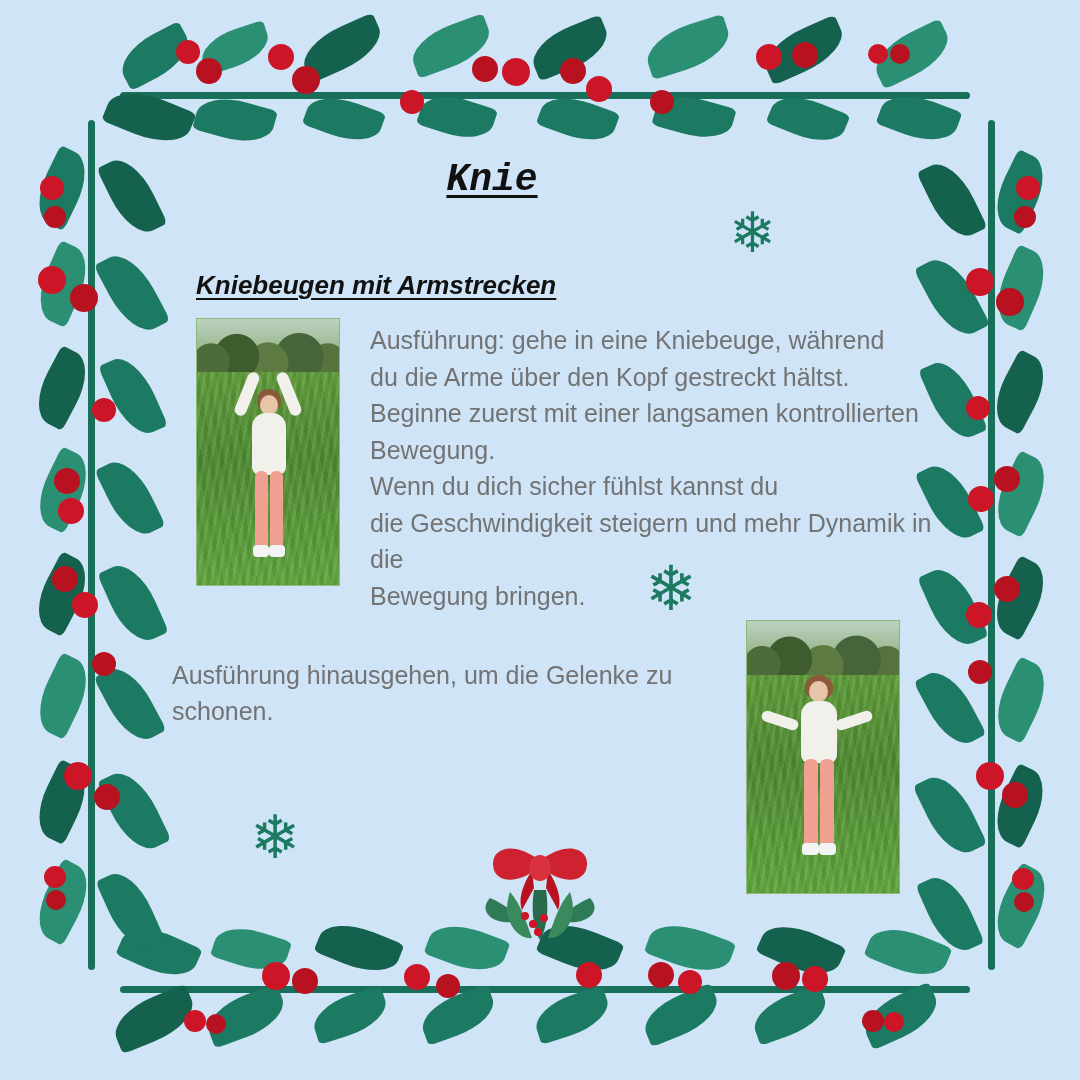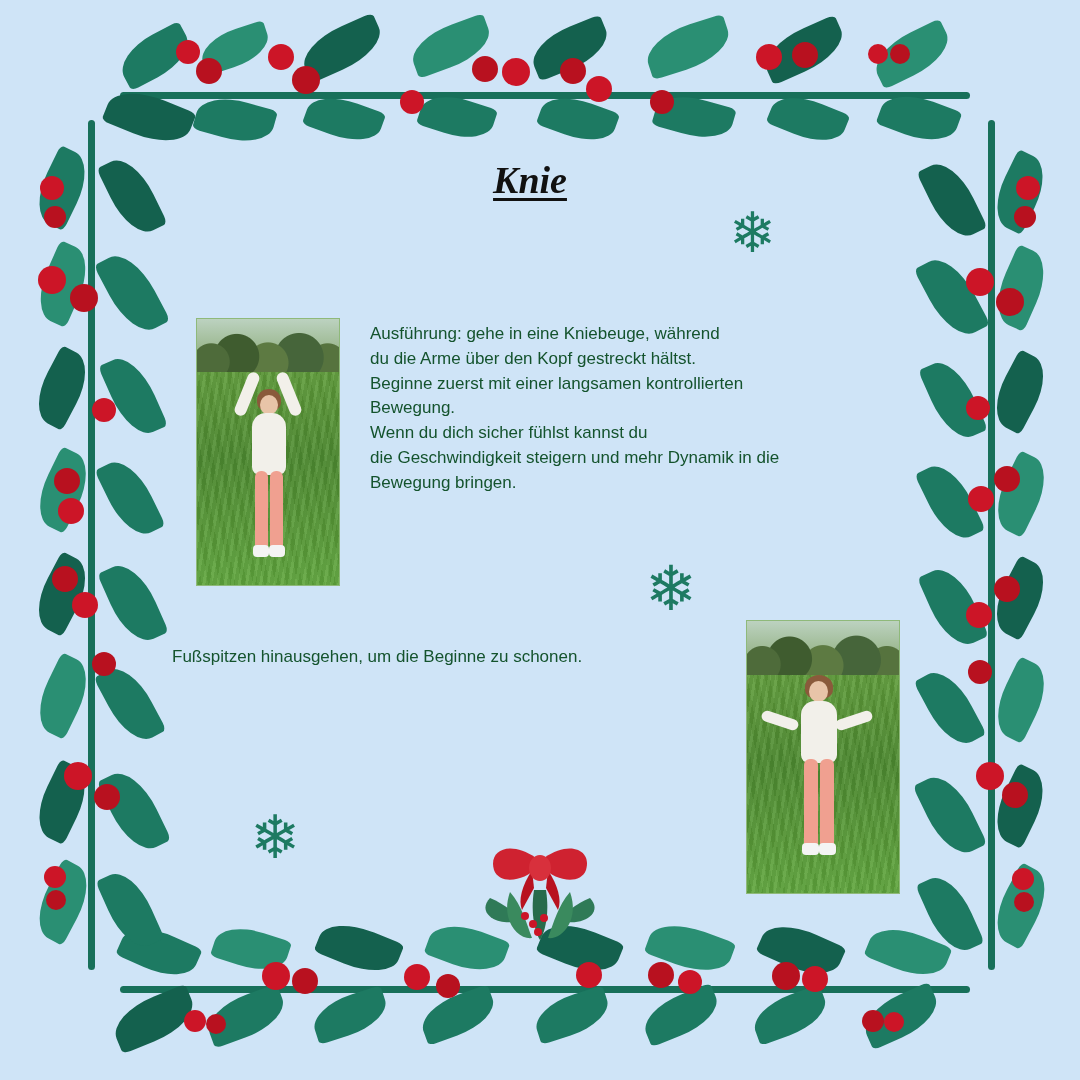--- a/index.html
+++ b/index.html
@@ -70,22 +70,21 @@
     top: 158px;
     left: 0;
     width: 984px;
     text-align: center;
     font-size: 38px;
     font-weight: bold;
     font-style: italic;
     color: #111;
     text-decoration: underline;
     text-underline-offset: 5px;
-    font-family: Liberation Serif, serif;
-    margin-left: 38px;
+    font-family: Liberation Mono, monospace;
   }
 
   .subtitle {
     position: absolute;
     top: 270px;
     left: 196px;
     font-size: 26px;
     font-weight: bold;
     font-style: italic;
     color: #111;
@@ -134,22 +133,22 @@
   .fig { position: absolute; }
   .fig .head { position: absolute; border-radius: 50%; background: #e8c4a8; }
   .fig .hair { position: absolute; border-radius: 50% 50% 40% 40%; background: #8a5a3b; }
   .fig .torso { position: absolute; background: #f2f0ea; border-radius: 14px 14px 8px 8px; }
   .fig .legs { position: absolute; background: #f0a090; border-radius: 6px 6px 4px 4px; }
   .fig .shoe { position: absolute; background: #f4f4f4; border-radius: 4px; }
   .fig .arm { position: absolute; background: #f2f0ea; border-radius: 8px; }
 
   .body-text {
     position: absolute;
-    color: #14532d;
-    font-size: 17px;
+    color: #737373;
+    font-size: 25px;
     line-height: 1.46;
     white-space: pre-line;
   }
   #exercise-text { top: 322px; left: 370px; width: 580px; }
   #benefit-text  { top: 620px; left: 172px; width: 580px; }
 
   .tip-label {
     font-style: italic;
     font-weight: bold;
     text-decoration: underline;
@@ -318,20 +317,21 @@
         <path d="M74 30 C100 12 122 22 116 42 C110 58 84 52 74 40 Z" fill="#cf2230"></path>
         <path d="M62 42 C52 58 48 72 52 82 L64 60 Z" fill="#b8111f"></path>
         <path d="M78 42 C88 58 92 72 88 82 L76 60 Z" fill="#b8111f"></path>
         <ellipse cx="70" cy="40" rx="11" ry="13" fill="#d8303c"></ellipse>
       </g>
     </svg>
   </div>
 
   <div class="title">Knie</div>
 
+  <div class="subtitle">Kniebeugen mit Armstrecken</div>
 
   <div class="photo" style="left:196px; top:318px; width:142px; height:266px;">
     <div class="sky"></div>
     <div class="trees"></div>
     <div class="grass"></div>
     <div class="fig" style="left:42px; top:46px; width:60px; height:200px;">
       <div class="arm" style="left:2px;  top:6px;  width:12px; height:46px; transform:rotate(22deg);"></div>
       <div class="arm" style="left:44px; top:6px;  width:12px; height:46px; transform:rotate(-22deg);"></div>
       <div class="hair" style="left:18px; top:24px; width:24px; height:22px;"></div>
       <div class="head" style="left:21px; top:30px; width:18px; height:20px;"></div>
@@ -362,16 +362,16 @@
       <div class="head" style="left:22px; top:12px; width:19px; height:21px;"></div>
       <div class="torso" style="left:14px; top:32px; width:36px; height:62px;"></div>
       <div class="legs" style="left:17px; top:90px; width:14px; height:88px;"></div>
       <div class="legs" style="left:33px; top:90px; width:14px; height:88px;"></div>
       <div class="shoe" style="left:15px; top:174px; width:17px; height:12px;"></div>
       <div class="shoe" style="left:32px; top:174px; width:17px; height:12px;"></div>
     </div>
   </div>
 
   <div class="body-text" id="benefit-text">
-    <div>Fußspitzen hinausgehen, um die Beginne zu schonen.</div>
+    <div>Ausführung hinausgehen, um die Gelenke zu schonen.</div>
   </div>
 
 </div>
 
 </body></html>

